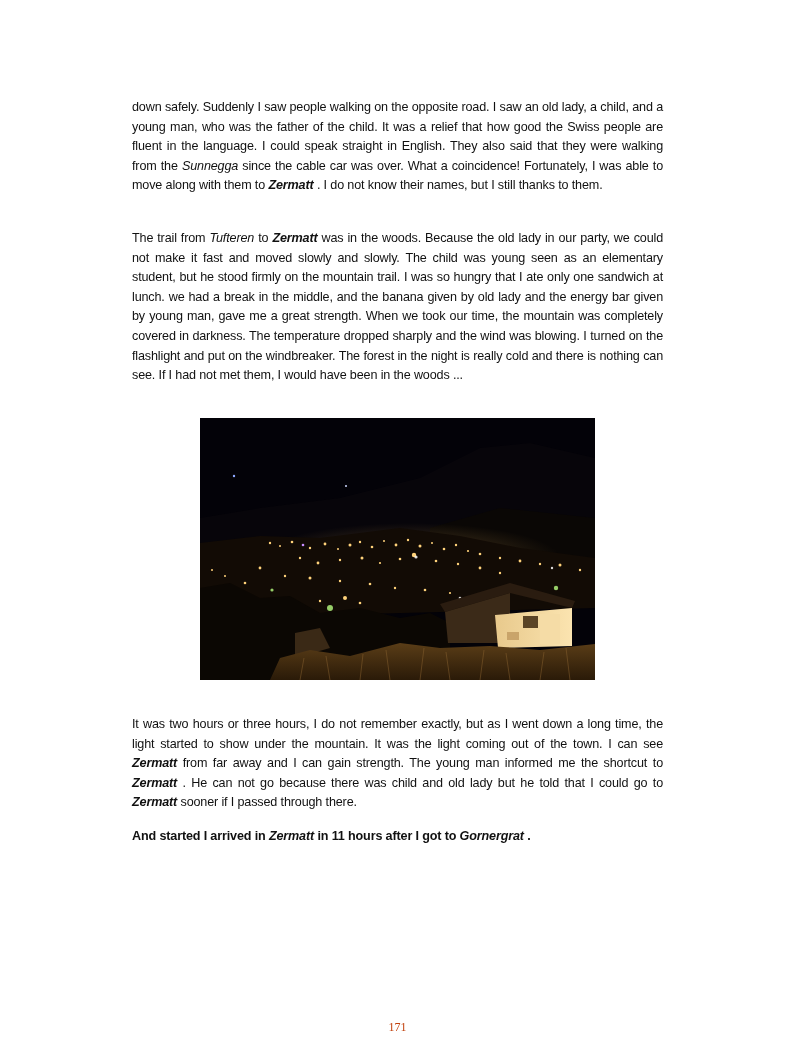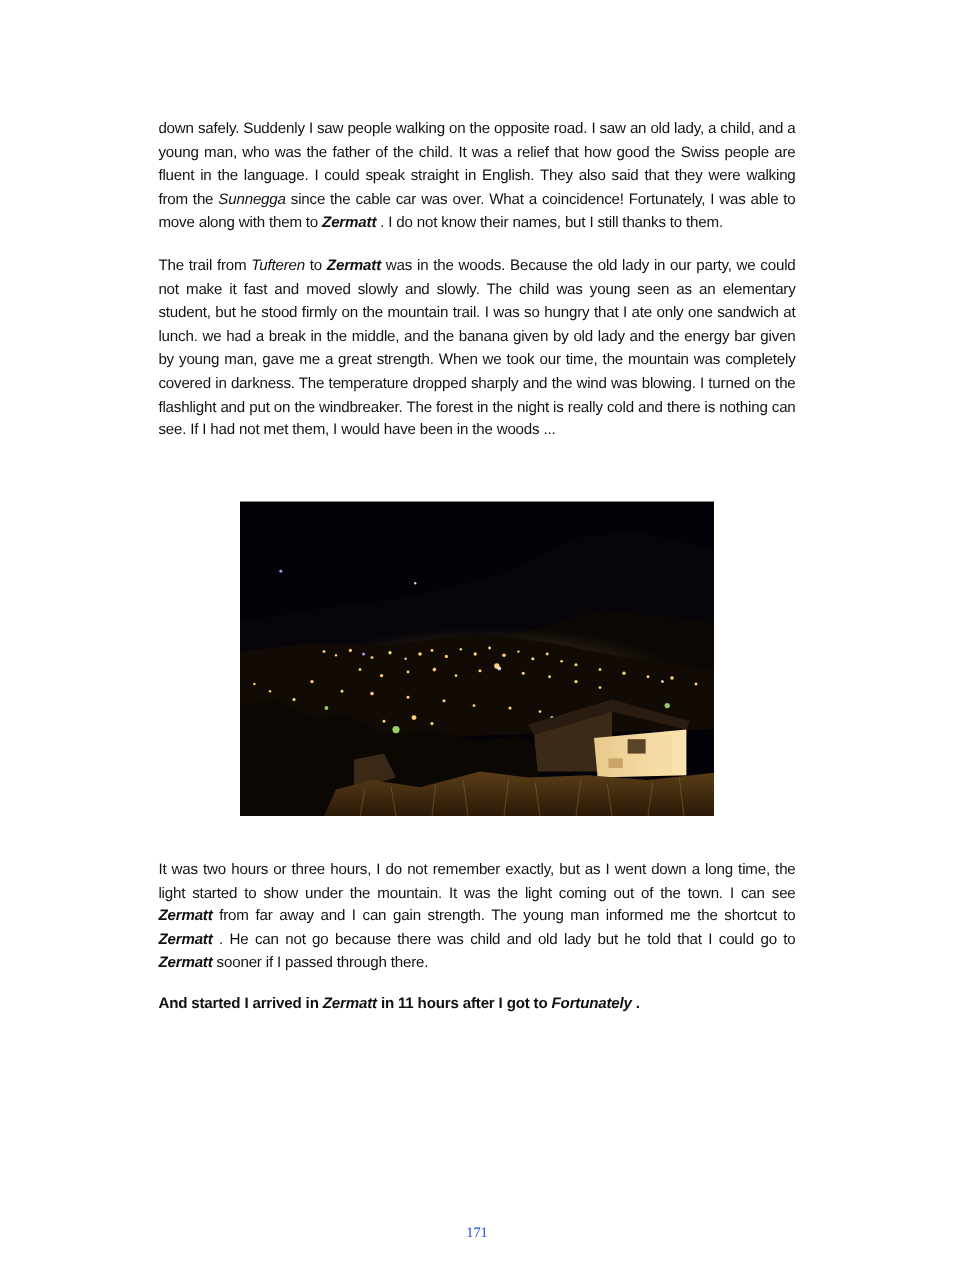--- a/index.html
+++ b/index.html
@@ -27,21 +27,21 @@
       width: 531px;
       font-size: 12.6px;
       line-height: 19.6px;
       text-align: justify;
       letter-spacing: -0.15px;
       margin: 0;
     }
     .para .place-i { font-style: italic; }
     .para .place-bi { font-style: italic; font-weight: bold; }
     #p1 { top: 98px; }
-    #p2 { top: 212px; }
+    #p2 { top: 229px; }
     #p3 { top: 715px; }
     #p4 { top: 827px; font-weight: bold; }
 
     .photo {
       position: absolute;
       left: 200px;
       top: 418px;
       width: 395px;
       height: 262px;
       overflow: hidden;
@@ -50,21 +50,21 @@
     .photo svg { display: block; }
 
     .page-number {
       position: absolute;
       top: 1020px;
       left: 0;
       width: 795px;
       text-align: center;
       font-family: "Liberation Serif", serif;
       font-size: 12px;
-      color: #1d4ed8;
+      color: #c2410c;
     }
   </style>
 </head>
 <body>
 
 <div class="page">
 
   <p class="para" id="p1">
     <span>down safely. Suddenly I saw people walking on the opposite road. I saw an old lady, a child, and a young man, who was the father of the child. It was a relief that how good the Swiss people are fluent in the language. I could speak straight in English. They also said that they were walking from the </span><span class="place-i">Sunnegga</span><span> since the cable car was over. What a coincidence! Fortunately, I was able to move along with them to </span><span class="place-bi">Zermatt</span><span> . I do not know their names, but I still thanks to them.</span>
   </p>
@@ -189,17 +189,17 @@
           <line x1="370" y1="262" x2="366" y2="230"></line>
       </g>
     </svg>
   </div>
 
   <p class="para" id="p3">
     <span>It was two hours or three hours, I do not remember exactly, but as I went down a long time, the light started to show under the mountain. It was the light coming out of the town. I can see </span><span class="place-bi">Zermatt</span><span> from far away and I can gain strength. The young man informed me the shortcut to </span><span class="place-bi">Zermatt</span><span> . He can not go because there was child and old lady but he told that I could go to </span><span class="place-bi">Zermatt</span><span> sooner if I passed through there.</span>
   </p>
 
   <p class="para" id="p4">
-    <span>And started I arrived in </span><span class="place-i">Zermatt</span><span> in 11 hours after I got to </span><span class="place-i">Fortunately</span><span> .</span>
+    <span>And started I arrived in </span><span class="place-i">Zermatt</span><span> in 11 hours after I got to </span><span class="place-i">Gornergrat</span><span> .</span>
   </p>
 
   <div class="page-number">171</div>
 </div>
 
 </body></html>

